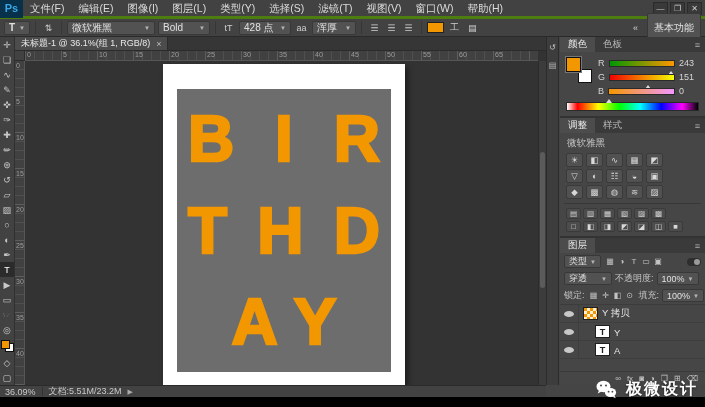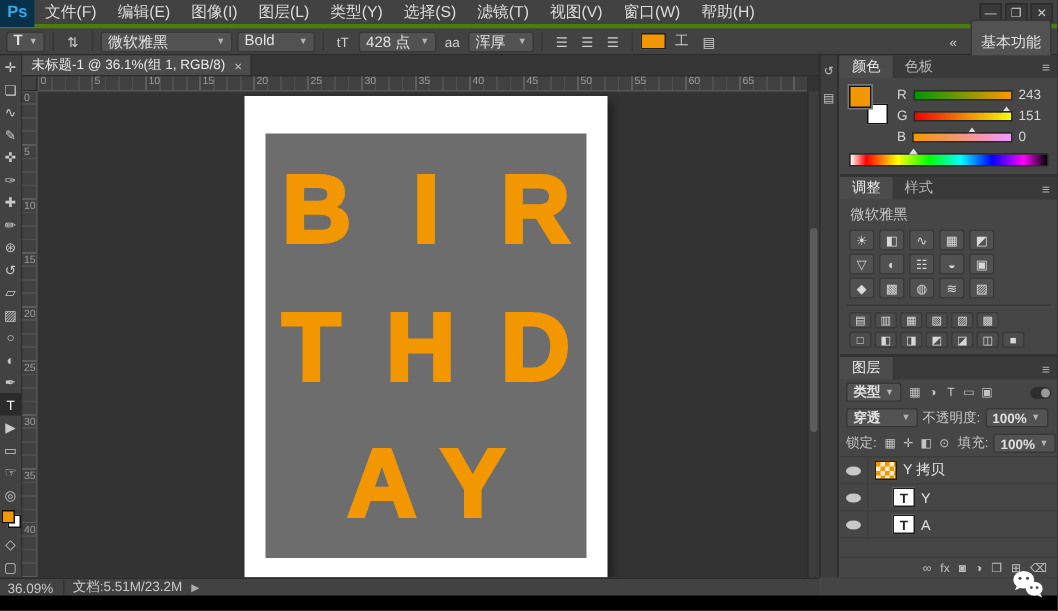--- a/index.html
+++ b/index.html
@@ -92,21 +92,21 @@
   .adj-label { font-size:9.5px; color:#c6c6c6; padding:4px 7px 2px 7px; }
   .adj-row { display:flex; gap:3px; padding:1px 6px; }
   .adj-cell { width:17px; height:14px; background:#515151; border:1px solid #3a3a3a; border-radius:2px; display:flex; align-items:center; justify-content:center; font-size:8.5px; color:#d8d8d8; }
   .adj-divider { height:1px; background:#383838; margin:3px 4px; }
   .adj-row.small { padding:1px 6px; gap:2px; }
   .adj-row.small .adj-cell { width:15px; height:11px; font-size:7.5px; background:#4c4c4c; }
 
   
   .layers-panel { flex:1; display:flex; flex-direction:column; }
   .lrow { height:17px; display:flex; align-items:center; gap:3px; padding:0 4px; font-size:9px; color:#cfcfcf; flex:none; }
-  .mini-dd { height:13px; background:#525252; border:1px solid #383838; border-radius:2px; display:flex; align-items:center; gap:3px; padding:0 4px; font-size:9px; color:#e0e0e0; white-space:nowrap;font-weight:bold; }
+  .mini-dd { height:13px; background:#525252; border:1px solid #383838; border-radius:2px; display:flex; align-items:center; gap:3px; padding:0 4px; font-size:9px; color:#e0e0e0; white-space:nowrap; }
   .f-ic { width:12px; text-align:center; font-size:8px; color:#c4c4c4; }
   .toggle { margin-left:auto; width:14px; height:8px; background:#2e2e2e; border-radius:4px; position:relative; }
   .toggle::after { content:""; position:absolute; right:1px; top:1px; width:6px; height:6px; border-radius:50%; background:#9a9a9a; }
   .llabel { font-size:9px; color:#c6c6c6; white-space:nowrap; }
   .layer-list { flex:1; overflow:hidden; border-top:1px solid #3c3c3c; }
   .layer { height:18px; display:flex; align-items:center; border-bottom:1px solid #3e3e3e; font-size:9.5px; color:#e2e2e2; }
   .layer.selected { background:#66788b; }
   .eyebox { width:19px; height:100%; border-right:1px solid #3e3e3e; display:flex; align-items:center; justify-content:center; flex:none; }
   .eye { width:10px; height:6px; background:#c8c8c8; border-radius:50%; }
   .lbody { display:flex; align-items:flex-end; gap:4px; padding-left:4px; }
@@ -483,15 +483,16 @@
     <svg width="26" height="26" viewBox="0 0 26 26">
       <ellipse cx="10.5" cy="10.5" rx="7" ry="5.8" fill="#ffffff"></ellipse>
       <path d="M6 14.5 L4.6 17.5 L8.6 15.6 Z" fill="#ffffff"></path>
       <circle cx="8" cy="9.5" r="1" fill="#454545"></circle>
       <circle cx="13" cy="9.5" r="1" fill="#454545"></circle>
       <ellipse cx="17.5" cy="16.5" rx="5.6" ry="4.6" fill="#ffffff"></ellipse>
       <path d="M21.5 19.8 L22.8 22.3 L19.4 20.8 Z" fill="#ffffff"></path>
       <circle cx="15.6" cy="15.7" r="0.9" fill="#454545"></circle>
       <circle cx="19.4" cy="15.7" r="0.9" fill="#454545"></circle>
     </svg>
+    <span class="wm-text">极微设计</span>
   </div>
 
 </div>
 
 </body></html>

